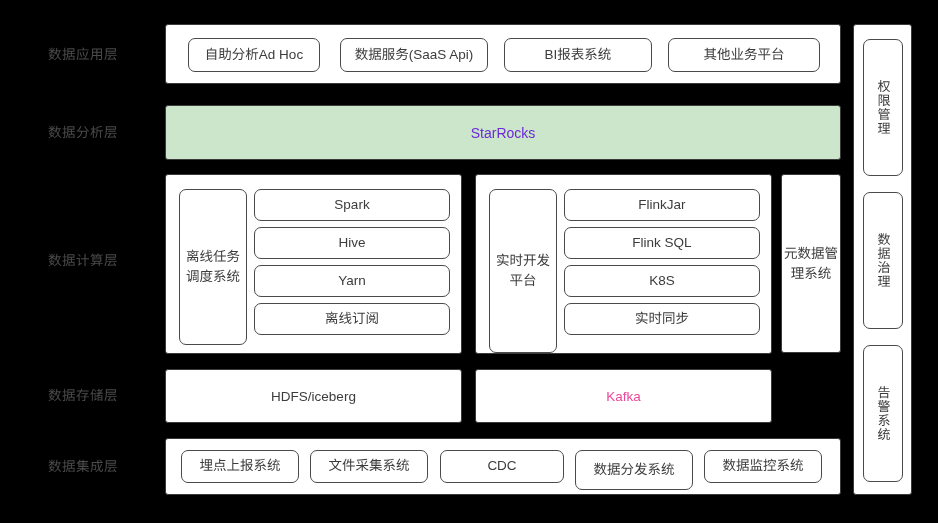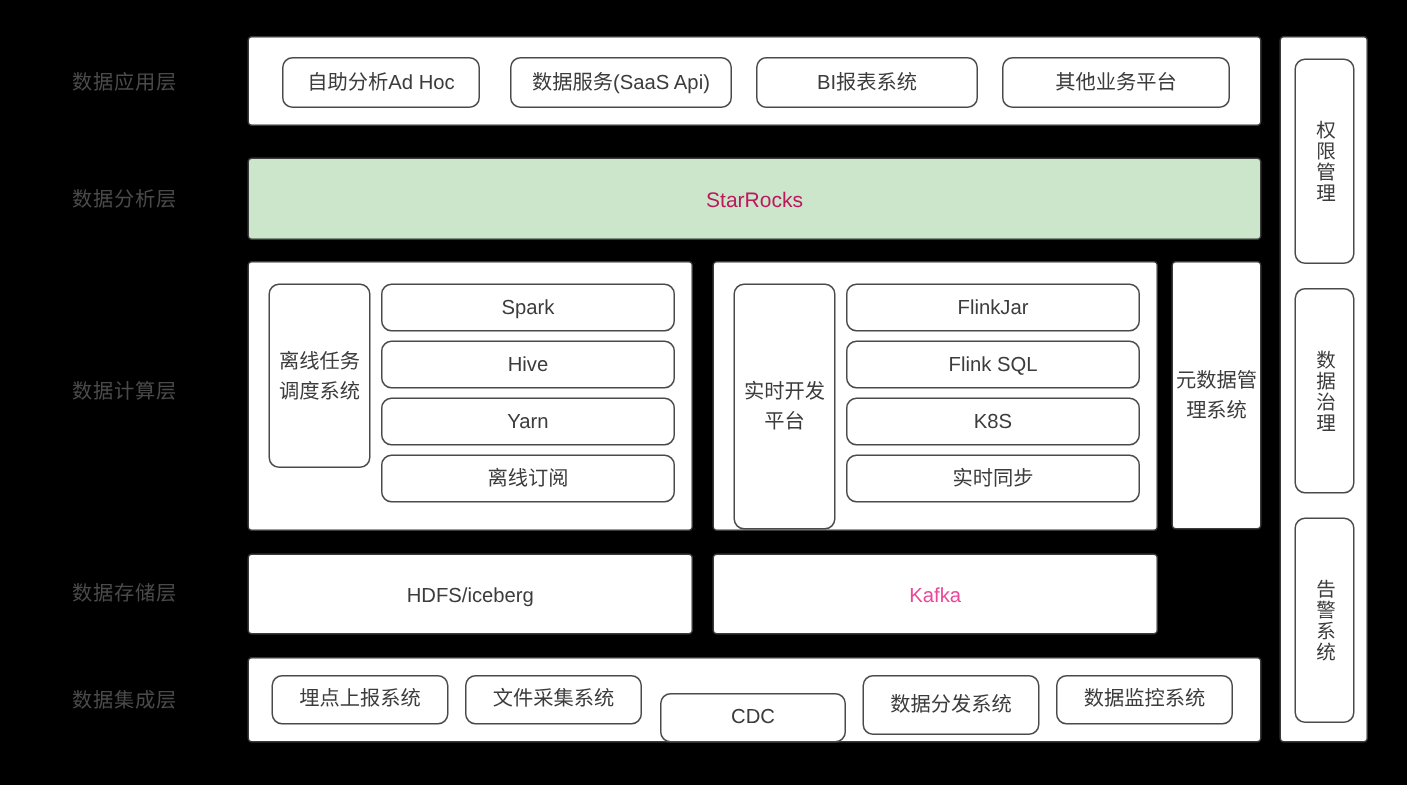--- a/index.html
+++ b/index.html
@@ -41,21 +41,21 @@
   .band {
     position: absolute;
     background: #cbe6cb;
     border: 1.6px solid #3a3a3a;
     border-radius: 3px;
     display: flex;
     align-items: center;
     justify-content: center;
   }
   .band .band-text {
-    color: #be185d;
+    color: #6d28d9;
     font-size: 14px;
   }
 
   .box {
     position: absolute;
     background: #ffffff;
     border: 1.5px solid #4a4a4a;
     border-radius: 7px;
     display: flex;
     align-items: center;
@@ -117,21 +117,21 @@
     <div class="box" style="left:502px; top:13px; width:152px; height:34px;">
       <span>其他业务平台</span>
     </div>
   </div>
 
   <div class="band" style="left:165px; top:105px; width:676px; height:55px;">
     <span class="band-text">StarRocks</span>
   </div>
 
   <div class="panel" style="left:165px; top:174px; width:297px; height:180px;">
-    <div class="box tall" style="left:13px; top:14px; width:68px; height:123px;">
+    <div class="box tall" style="left:13px; top:14px; width:68px; height:156px;">
       <span class="stack-label">离线任务调度系统</span>
     </div>
     <div class="box" style="left:88px; top:14px; width:196px; height:32px;">
       <span>Spark</span>
     </div>
     <div class="box" style="left:88px; top:52px; width:196px; height:32px;">
       <span>Hive</span>
     </div>
     <div class="box" style="left:88px; top:90px; width:196px; height:32px;">
       <span>Yarn</span>
@@ -170,21 +170,21 @@
     <span style="color:#ec4899; font-size:13.5px;">Kafka</span>
   </div>
 
   <div class="panel" style="left:165px; top:438px; width:676px; height:57px;">
     <div class="box" style="left:15px; top:11px; width:118px; height:33px;">
       <span>埋点上报系统</span>
     </div>
     <div class="box" style="left:144px; top:11px; width:118px; height:33px;">
       <span>文件采集系统</span>
     </div>
-    <div class="box" style="left:274px; top:23px; width:124px; height:33px;">
+    <div class="box" style="left:274px; top:11px; width:124px; height:33px;">
       <span>CDC</span>
     </div>
     <div class="box" style="left:409px; top:11px; width:118px; height:40px;">
       <span>数据分发系统</span>
     </div>
     <div class="box" style="left:538px; top:11px; width:118px; height:33px;">
       <span>数据监控系统</span>
     </div>
   </div>
 

